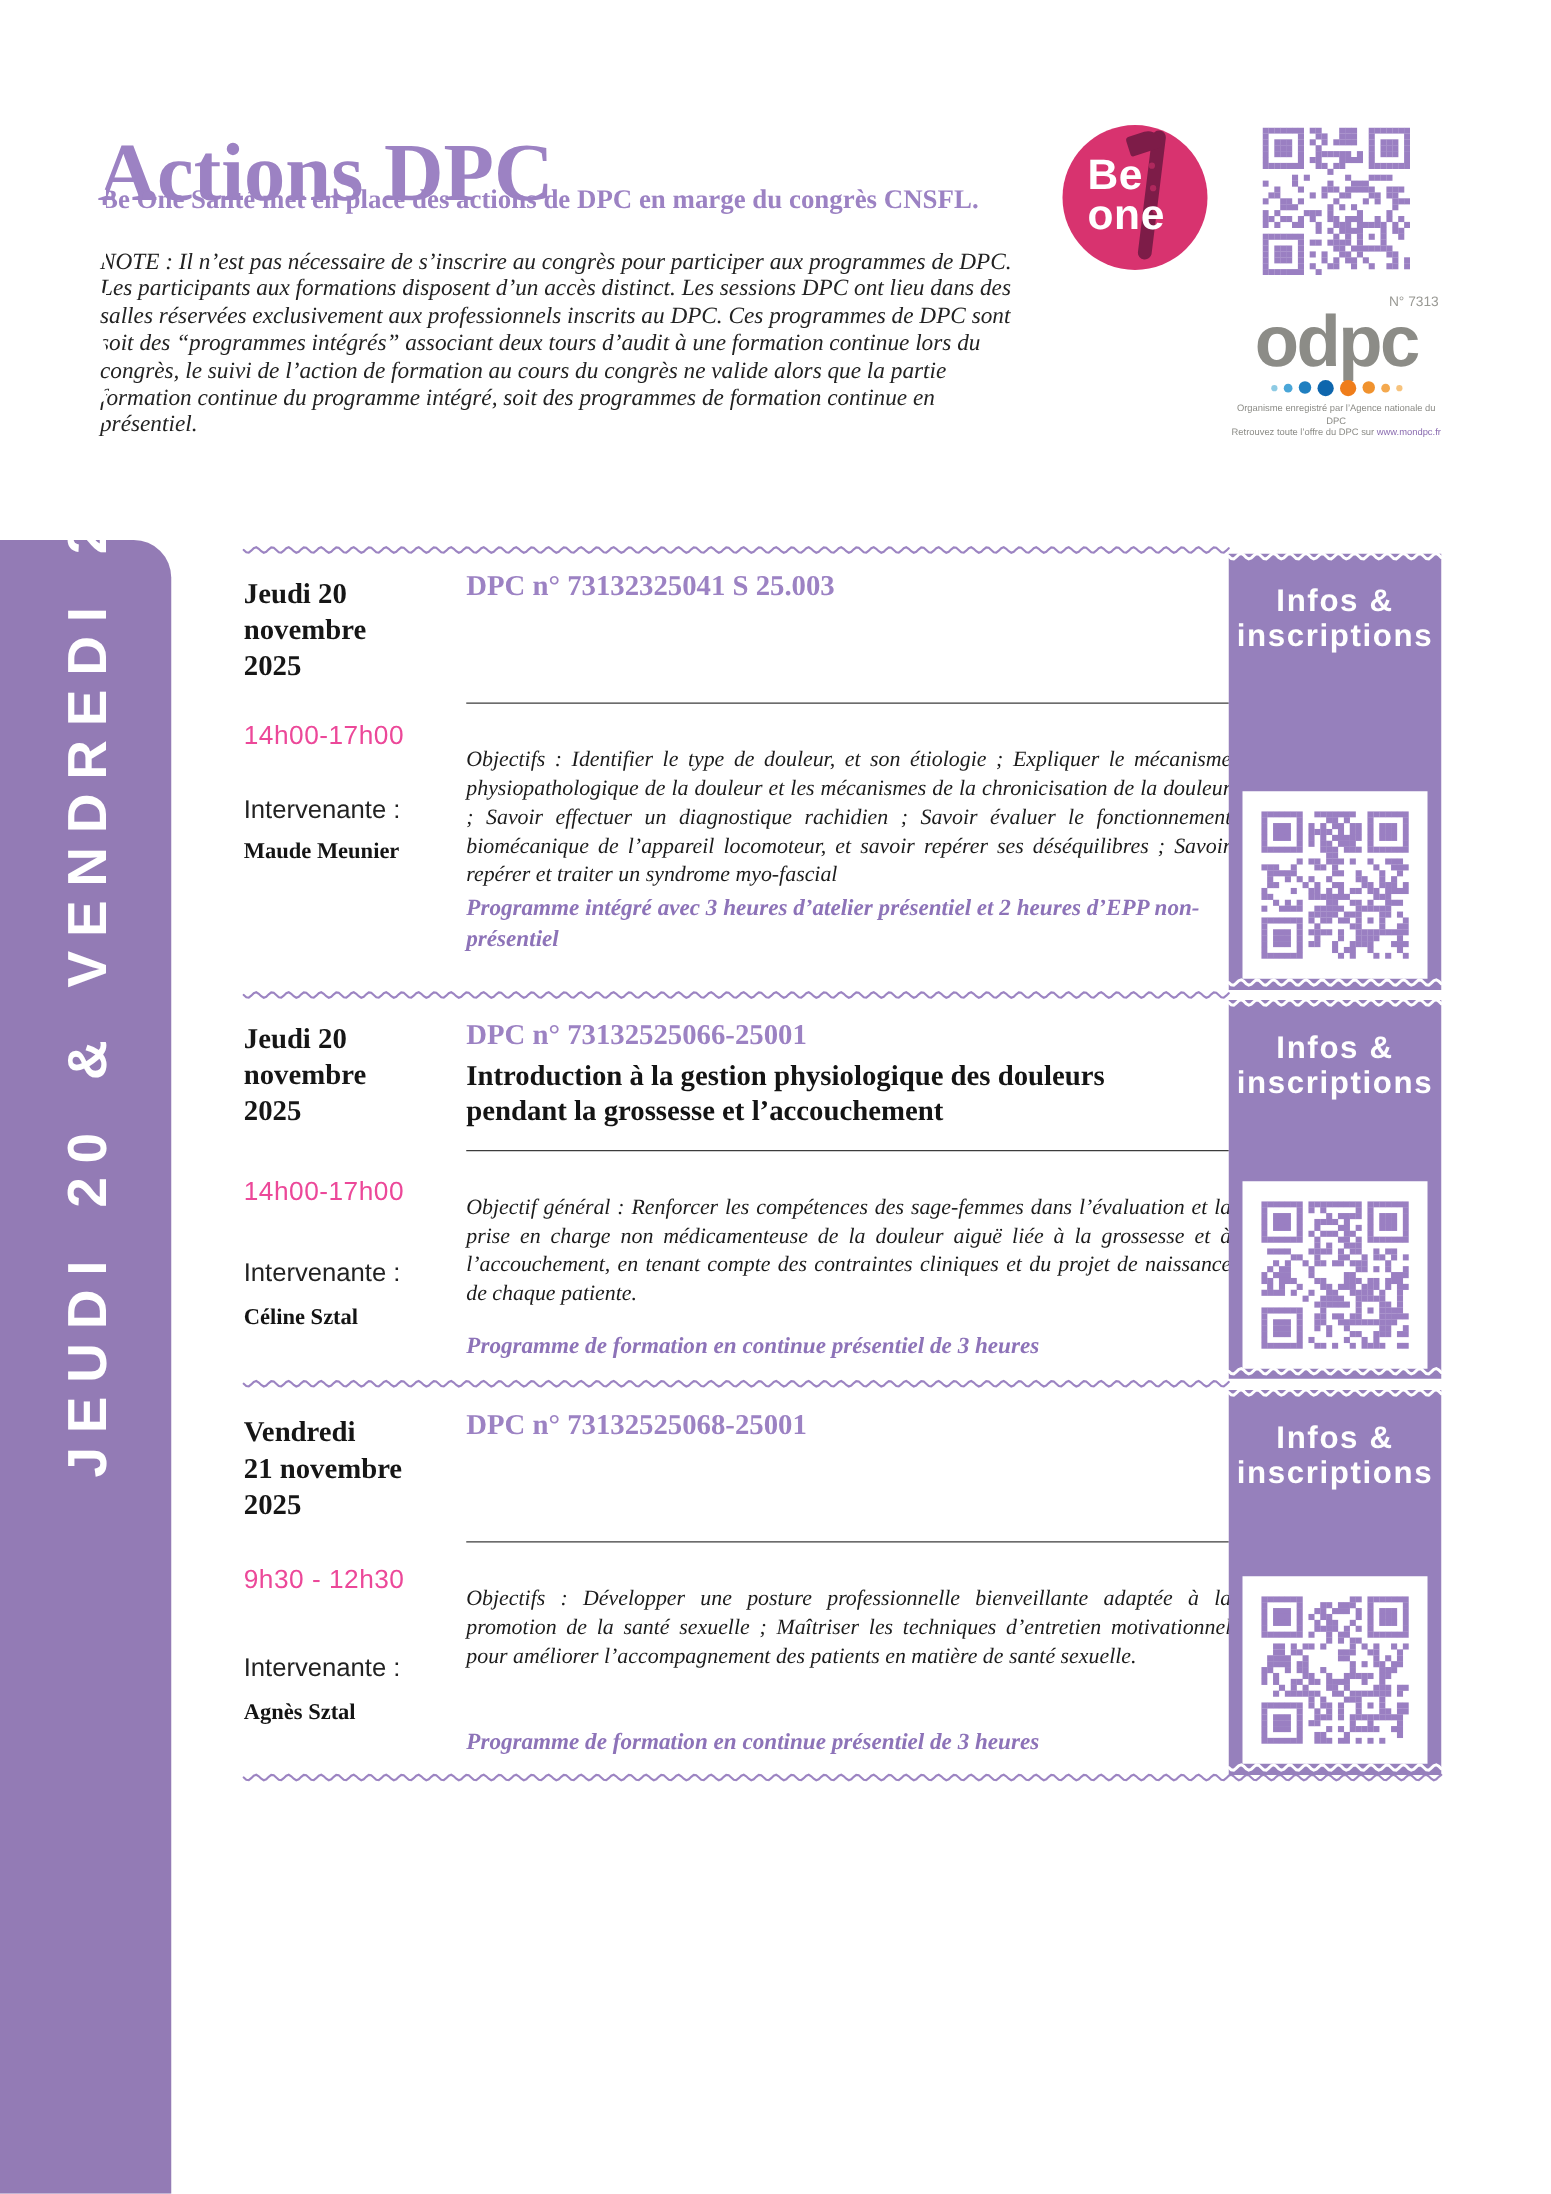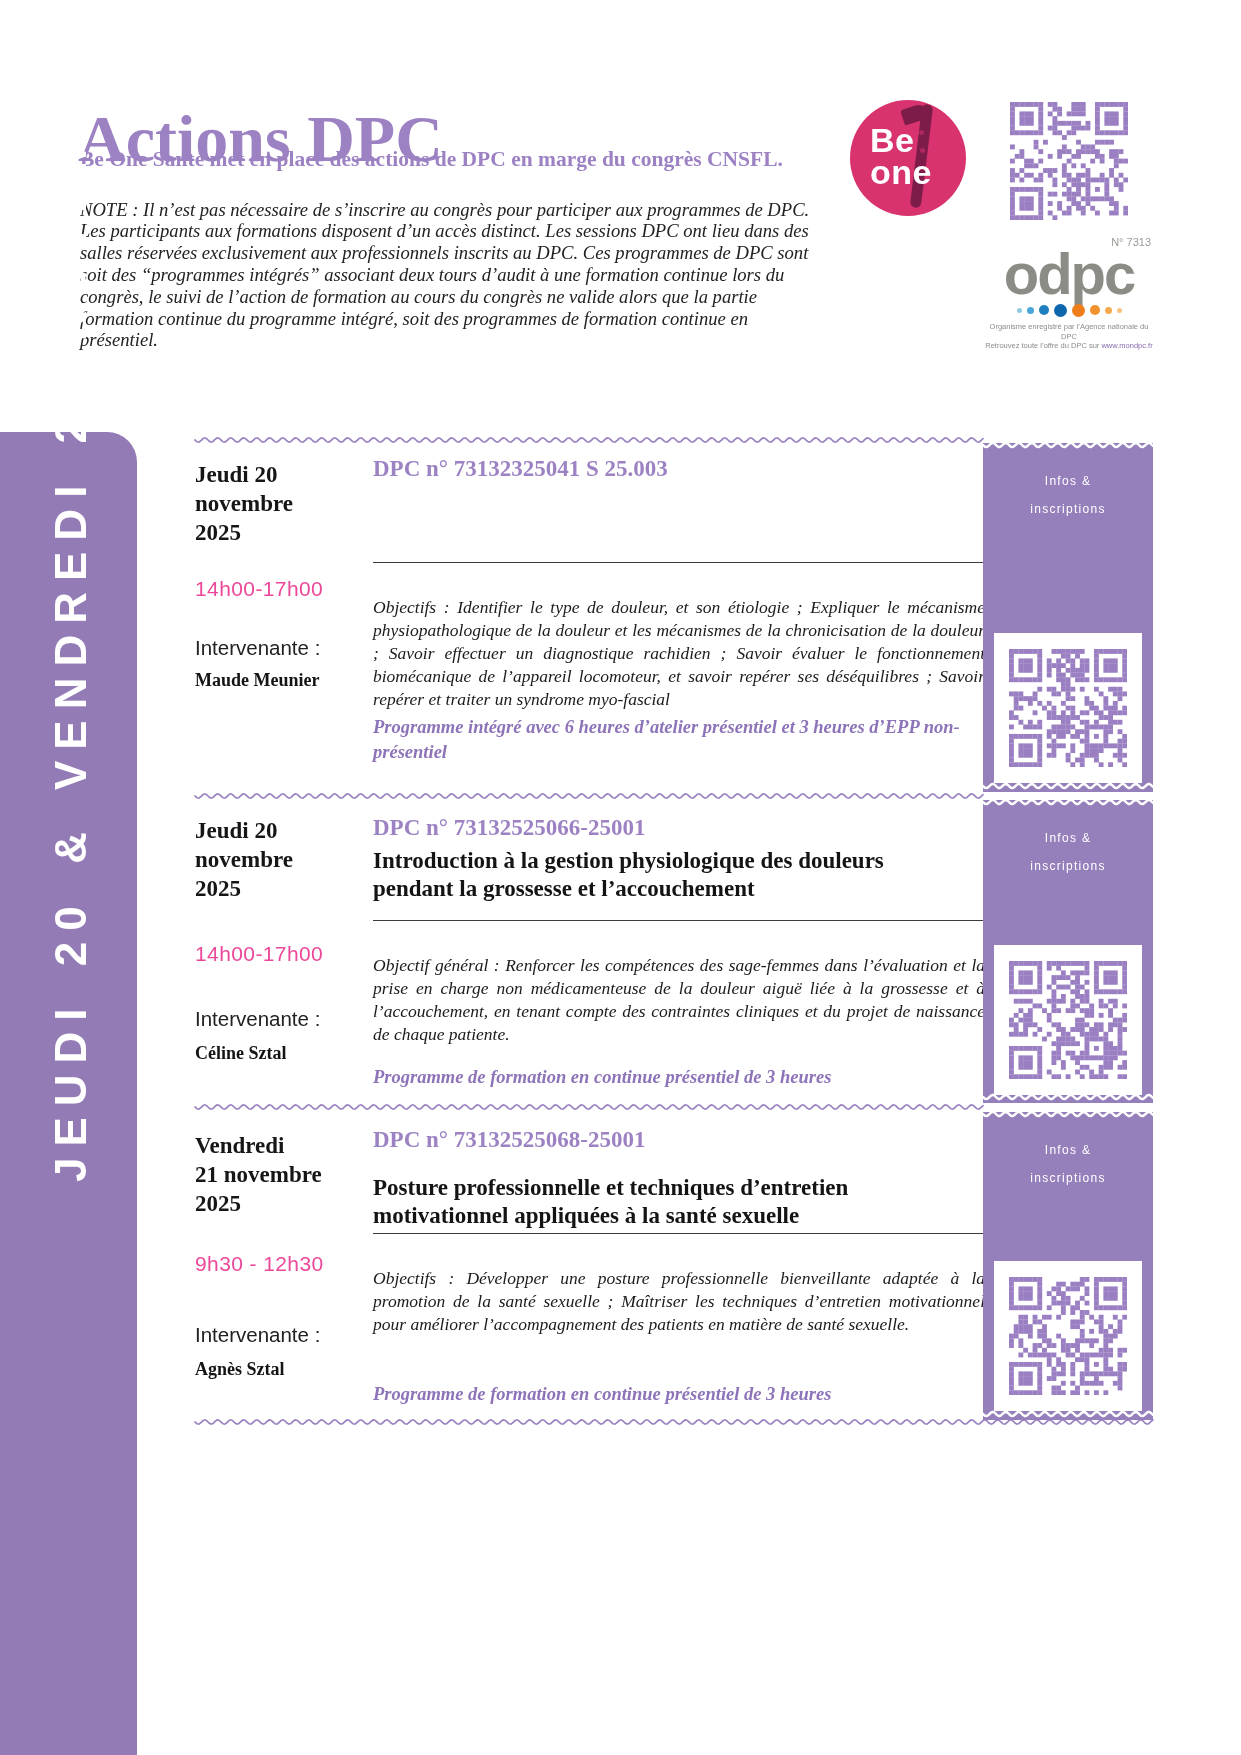--- a/index.html
+++ b/index.html
@@ -79,21 +79,21 @@
   .c2 .date{top:24px;}  .c2 .time{top:145px;} .c2 .interv{top:216px;} .c2 .speaker{top:252px;}
   .c2 .dpc{top:20px;}   .c2 .card-title{top:48px;} .c2 .divider{top:126px;}
   .c2 .obj{top:142px;}  .c2 .prog{top:256px;}
 
   
   .infos{position:absolute;left:983px;width:170px;background:#9680bc;}
   .c0 .infos{top:3px;height:349px;}
   .c1 .infos{top:4px;height:303px;}
   .c2 .infos{top:5px;height:308px;}
   .cta{margin-top:24px;text-align:center;color:#fff;font-family:"Liberation Sans",sans-serif;
-       font-weight:400;font-size:12px;line-height:28px;letter-spacing:1.3px;white-space:pre-line;
+       font-weight:700;font-size:25px;line-height:28px;letter-spacing:1.3px;white-space:pre-line;
        cursor:pointer;}
   .qrbox{position:absolute;left:11px;width:148px;height:150px;background:#fff;}
   .c0 .qrbox{top:190px;} .c1 .qrbox{top:145px;} .c2 .qrbox{top:149px;}
   .qrbox svg{position:absolute;left:15px;top:16px;}
   .infos svg.wave{left:0;}
   .infos .wtop{top:-2px;} .infos .wbot{bottom:2px;}
 </style>
 </head>
 <body>
 
@@ -430,21 +430,21 @@
 <section class="card c0">
   <div class="date">Jeudi 20
 novembre
 2025</div>
   <div class="time">14h00-17h00</div>
   <div class="interv">Intervenante :</div>
   <div class="speaker">Maude Meunier</div>
   <div class="dpc">DPC n° 73132325041 S 25.003</div>
   <div class="divider"></div>
   <p class="obj">Objectifs : Identifier le type de douleur, et son étiologie ; Expliquer le mécanisme physiopathologique de la douleur et les mécanismes de la chronicisation de la douleur ; Savoir effectuer un diagnostique rachidien ; Savoir évaluer le fonctionnement biomécanique de l’appareil locomoteur, et savoir repérer ses déséquilibres ; Savoir repérer et traiter un syndrome myo-fascial</p>
-  <p class="prog">Programme intégré avec 6 heures d’atelier présentiel et 3 heures d’EPP non-présentiel</p>
+  <p class="prog">Programme intégré avec 3 heures d’atelier présentiel et 2 heures d’EPP non-présentiel</p>
   <div class="infos">
     <svg class="wave wtop" width="170" height="8">
         <path d="M0 4 L2 5.81 L4 6.06 L6 4.53 L8 2.54 L10 1.82 L12 2.98 L14 5.02 L16 6.18 L18 5.46 L20 3.47 L22 1.94 L24 2.19 L26 4.00 L28 5.81 L30 6.06 L32 4.53 L34 2.54 L36 1.82 L38 2.98 L40 5.02 L42 6.18 L44 5.46 L46 3.47 L48 1.94 L50 2.19 L52 4.00 L54 5.81 L56 6.06 L58 4.53 L60 2.54 L62 1.82 L64 2.98 L66 5.02 L68 6.18 L70 5.46 L72 3.47 L74 1.94 L76 2.19 L78 4.00 L80 5.81 L82 6.06 L84 4.53 L86 2.54 L88 1.82 L90 2.98 L92 5.02 L94 6.18 L96 5.46 L98 3.47 L100 1.94 L102 2.19 L104 4.00 L106 5.81 L108 6.06 L110 4.53 L112 2.54 L114 1.82 L116 2.98 L118 5.02 L120 6.18 L122 5.46 L124 3.47 L126 1.94 L128 2.19 L130 4.00 L132 5.81 L134 6.06 L136 4.53 L138 2.54 L140 1.82 L142 2.98 L144 5.02 L146 6.18 L148 5.46 L150 3.47 L152 1.94 L154 2.19 L156 4.00 L158 5.81 L160 6.06 L162 4.53 L164 2.54 L166 1.82 L168 2.98 L170 5.02" fill="none" stroke="#ffffff" stroke-width="2.4" stroke-linecap="round"></path>
       </svg>
     <div class="cta">Infos &amp;
 inscriptions</div>
     <div class="qrbox">
       <svg width="118" height="118" viewBox="0 0 118 118">
           <rect x="0.00" y="0.00" width="4.87" height="4.87" fill="#9a7fc2"></rect>
           <rect x="4.72" y="0.00" width="4.87" height="4.87" fill="#9a7fc2"></rect>
@@ -1115,21 +1115,20 @@
 </section>
 
 <section class="card c2">
   <div class="date">Vendredi
 21 novembre
 2025</div>
   <div class="time">9h30 - 12h30</div>
   <div class="interv">Intervenante :</div>
   <div class="speaker">Agnès Sztal</div>
   <div class="dpc">DPC n° 73132525068-25001</div>
-  <h2 class="card-title">Posture professionnelle et techniques d’entretien motivationnel appliquées à la santé sexuelle</h2>
   <div class="divider"></div>
   <p class="obj">Objectifs : Développer une posture professionnelle bienveillante adaptée à la promotion de la santé sexuelle ; Maîtriser les techniques d’entretien motivationnel pour améliorer l’accompagnement des patients en matière de santé sexuelle.</p>
   <p class="prog">Programme de formation en continue présentiel de 3 heures</p>
   <div class="infos">
     <svg class="wave wtop" width="170" height="8">
         <path d="M0 4 L2 5.81 L4 6.06 L6 4.53 L8 2.54 L10 1.82 L12 2.98 L14 5.02 L16 6.18 L18 5.46 L20 3.47 L22 1.94 L24 2.19 L26 4.00 L28 5.81 L30 6.06 L32 4.53 L34 2.54 L36 1.82 L38 2.98 L40 5.02 L42 6.18 L44 5.46 L46 3.47 L48 1.94 L50 2.19 L52 4.00 L54 5.81 L56 6.06 L58 4.53 L60 2.54 L62 1.82 L64 2.98 L66 5.02 L68 6.18 L70 5.46 L72 3.47 L74 1.94 L76 2.19 L78 4.00 L80 5.81 L82 6.06 L84 4.53 L86 2.54 L88 1.82 L90 2.98 L92 5.02 L94 6.18 L96 5.46 L98 3.47 L100 1.94 L102 2.19 L104 4.00 L106 5.81 L108 6.06 L110 4.53 L112 2.54 L114 1.82 L116 2.98 L118 5.02 L120 6.18 L122 5.46 L124 3.47 L126 1.94 L128 2.19 L130 4.00 L132 5.81 L134 6.06 L136 4.53 L138 2.54 L140 1.82 L142 2.98 L144 5.02 L146 6.18 L148 5.46 L150 3.47 L152 1.94 L154 2.19 L156 4.00 L158 5.81 L160 6.06 L162 4.53 L164 2.54 L166 1.82 L168 2.98 L170 5.02" fill="none" stroke="#ffffff" stroke-width="2.4" stroke-linecap="round"></path>
       </svg>
     <div class="cta">Infos &amp;
 inscriptions</div>
     <div class="qrbox">

